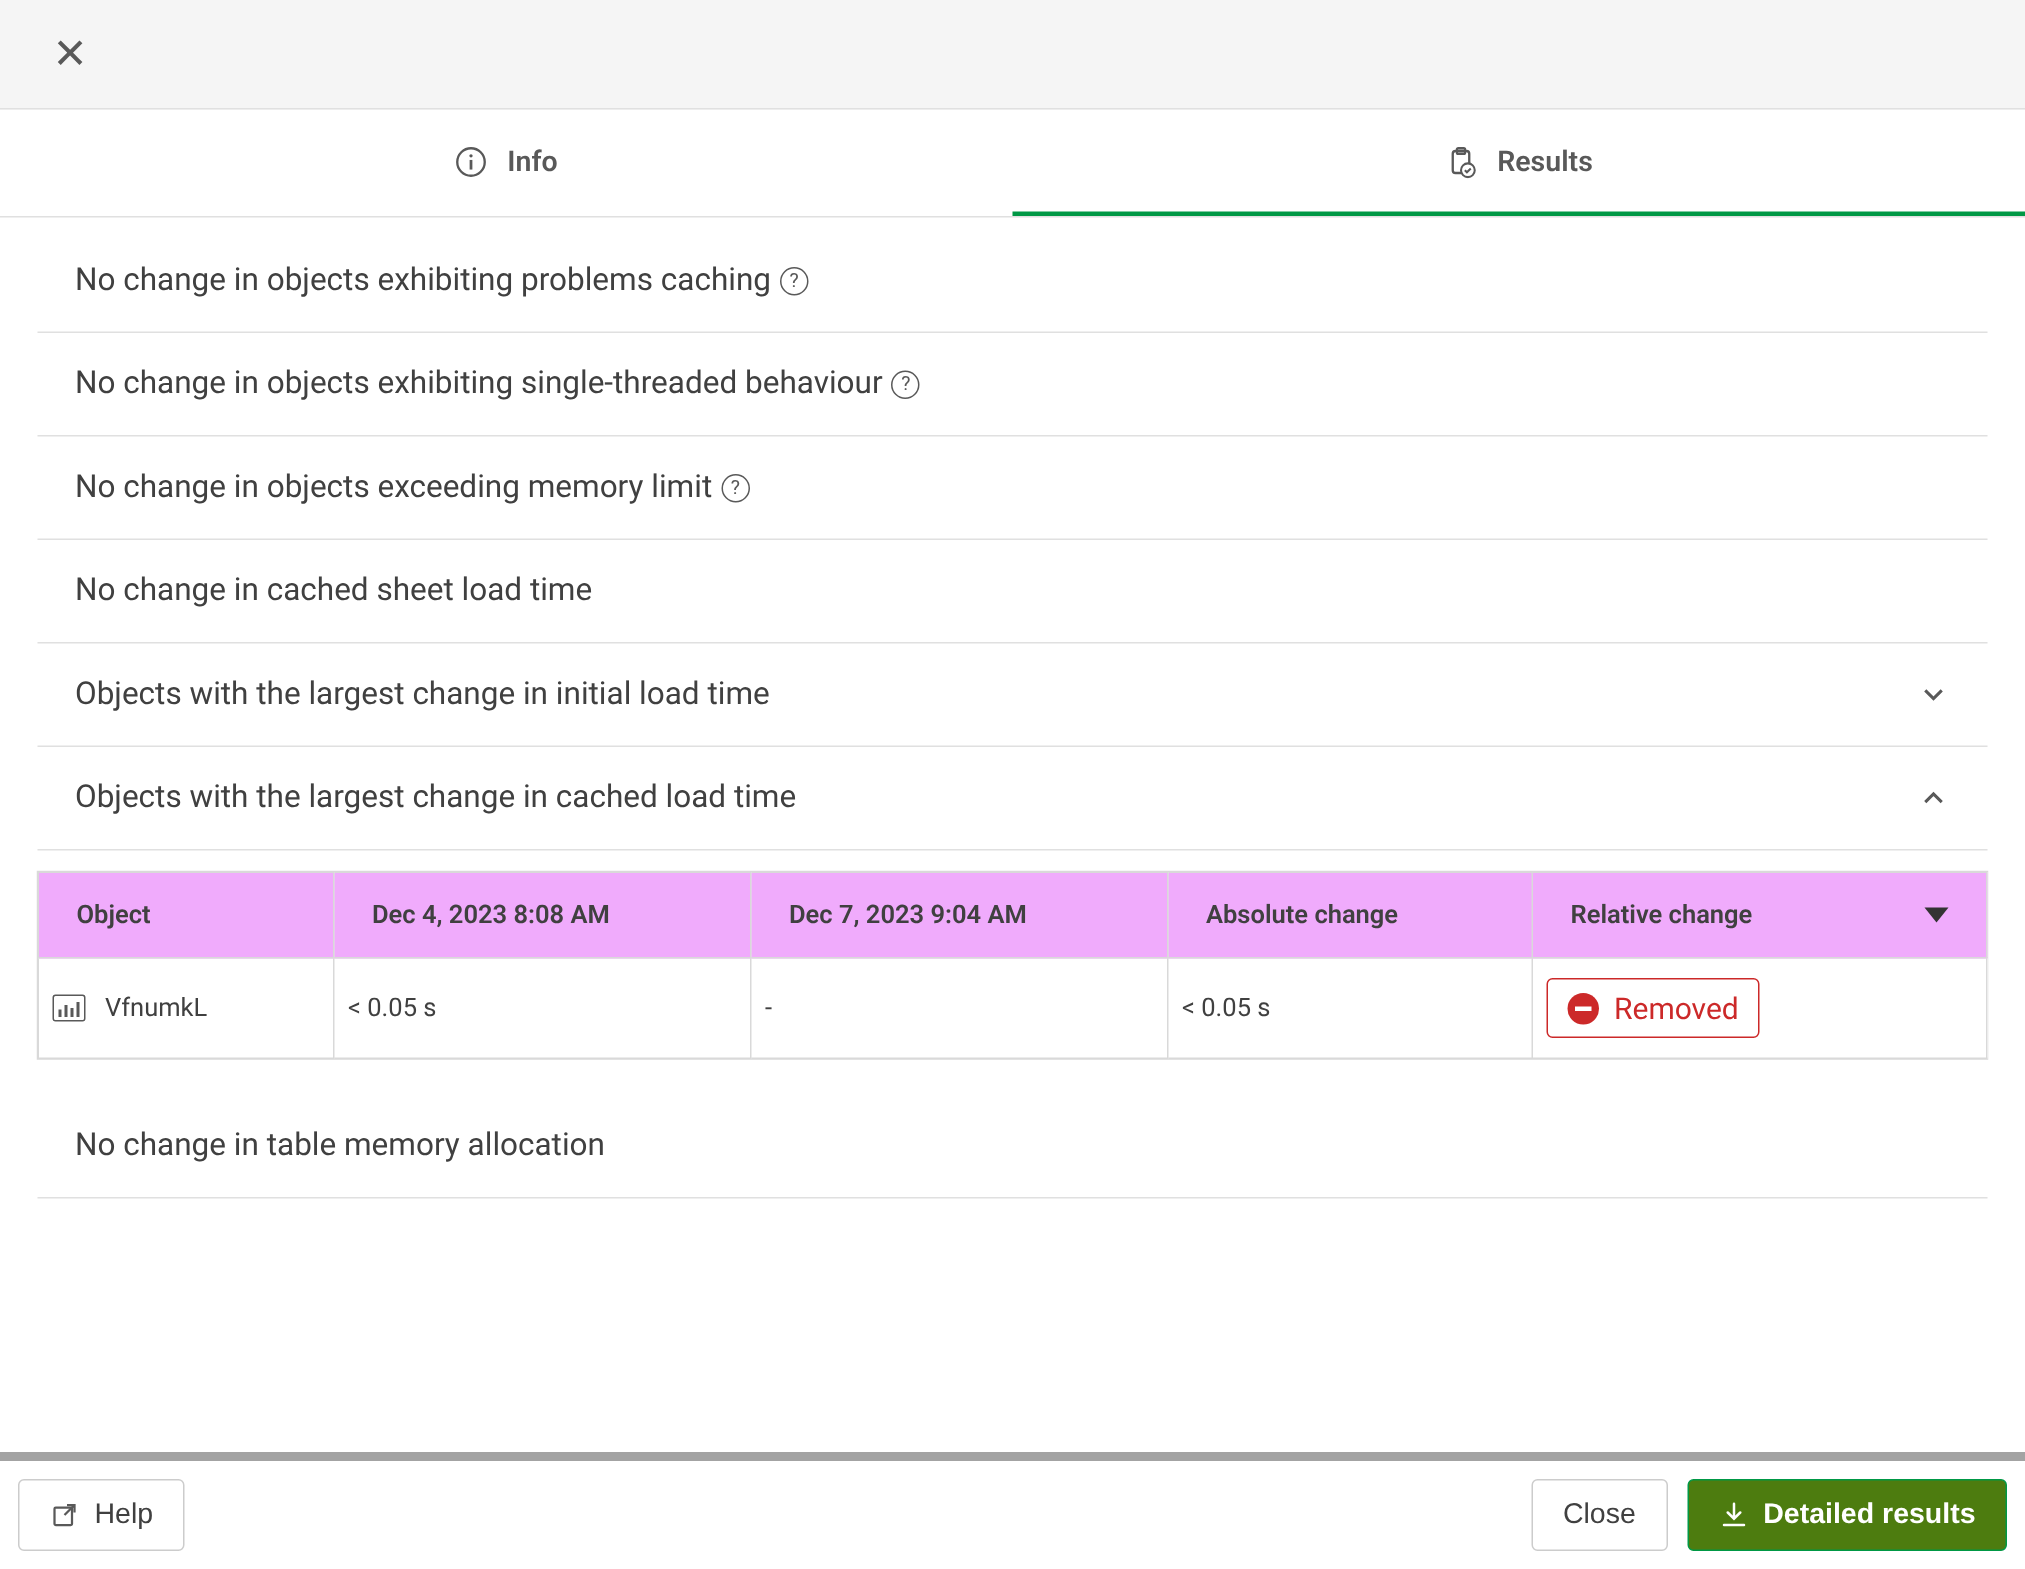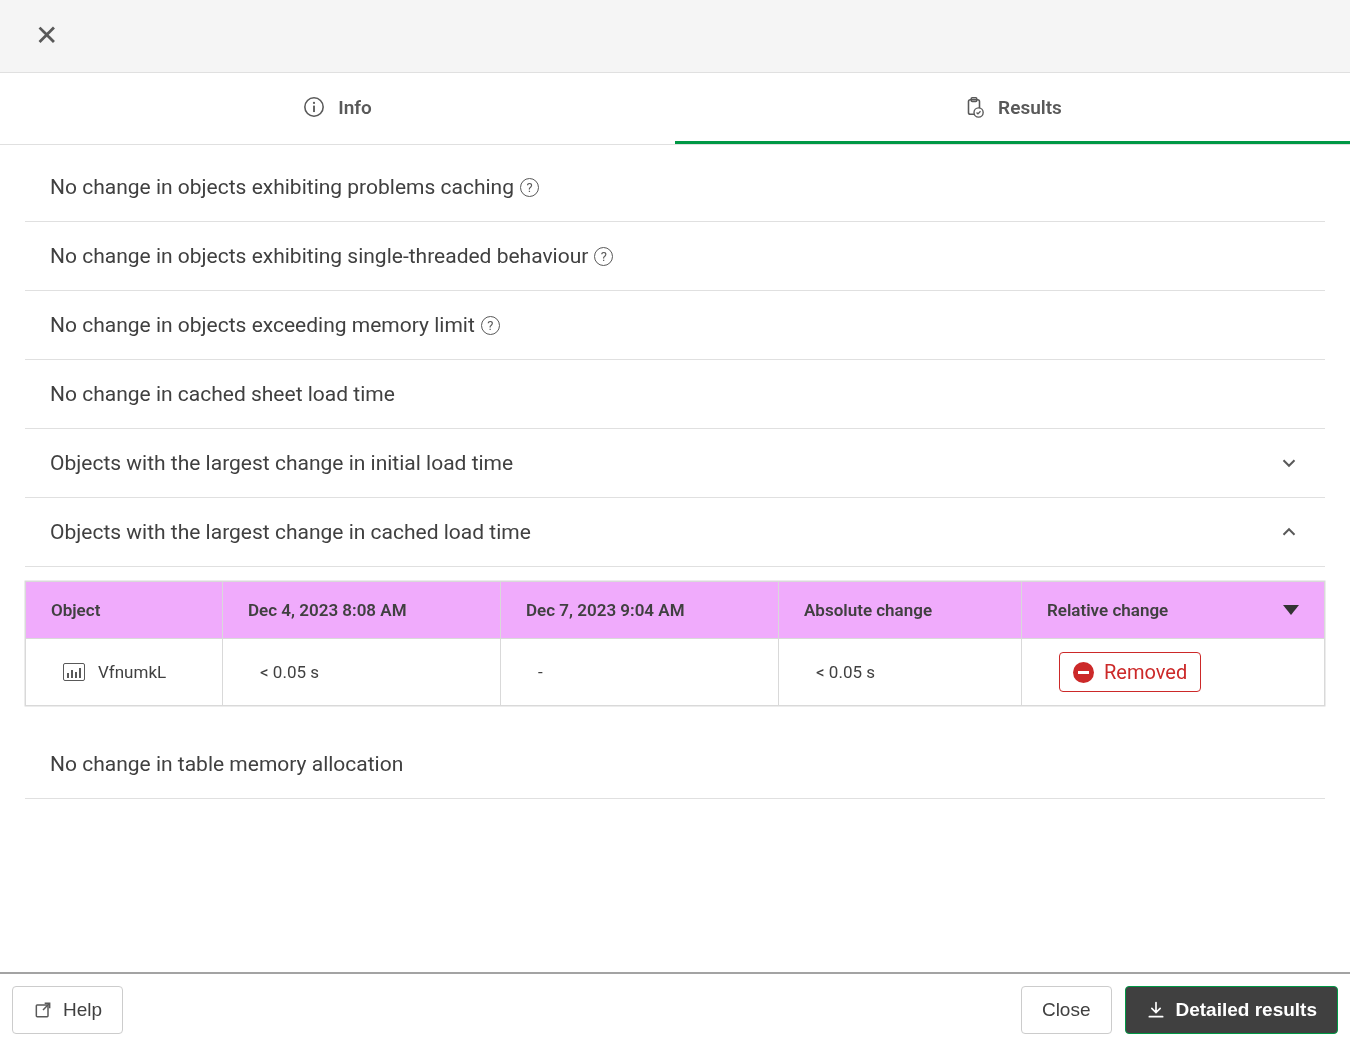--- a/index.html
+++ b/index.html
@@ -48,20 +48,21 @@
       cursor: pointer;
       line-height: 1;
     }
     .tabs {
       display: flex;
       border-bottom: 1px solid #e0e0e0;
     }
     .tab {
       flex: 1;
       display: flex;
+      align-items: center;
       justify-content: center;
       gap: 13px;
       padding: 23px 0 22px;
       font-size: 19px;
       font-weight: 600;
       color: #595959;
       cursor: pointer;
       border-bottom: 3px solid transparent;
     }
     .tab.active {
@@ -114,21 +115,21 @@
       border: 1px solid #d9d9d9;
       text-align: left;
       font-size: 17px;
       color: #404040;
     }
     .table th {
       background: #f0abfc;
       font-weight: 600;
       padding: 18px 25px;
     }
-    .table td { padding: 13px 37px; }
+    .table td { padding: 13px 9px; }
     .th-relchange {
       display: flex;
       align-items: center;
       justify-content: space-between;
     }
     .sort-icon {
       width: 0; height: 0;
       border-left: 8px solid transparent;
       border-right: 8px solid transparent;
       border-top: 10px solid #333;
@@ -167,40 +168,40 @@
       align-items: center;
       justify-content: center;
     }
     .removed-circle::after {
       content: "";
       width: 11px;
       height: 3px;
       background: #fff;
     }
     .footer {
-      border-top: 2px solid #a3a3a3;
+      border-top: 6px solid #a3a3a3;
       padding: 12px;
       display: flex;
       align-items: center;
       justify-content: space-between;
     }
     .btn {
       display: inline-flex;
       align-items: center;
       gap: 10px;
       font-size: 19px;
       padding: 12px 20px;
       border: 1px solid #ccc;
       border-radius: 4px;
       background: #fff;
       color: #404040;
       cursor: pointer;
     }
     .btn.primary {
-      background: #404040;
+      background: #4d7c0f;
       border-color: #009845;
       color: #fff;
       font-weight: 600;
     }
     .footer-right { display: flex; gap: 13px; }
     .help-ext-icon, .download-icon { width: 20px; height: 20px; }
   </style>
 </head>
 <body>
 

